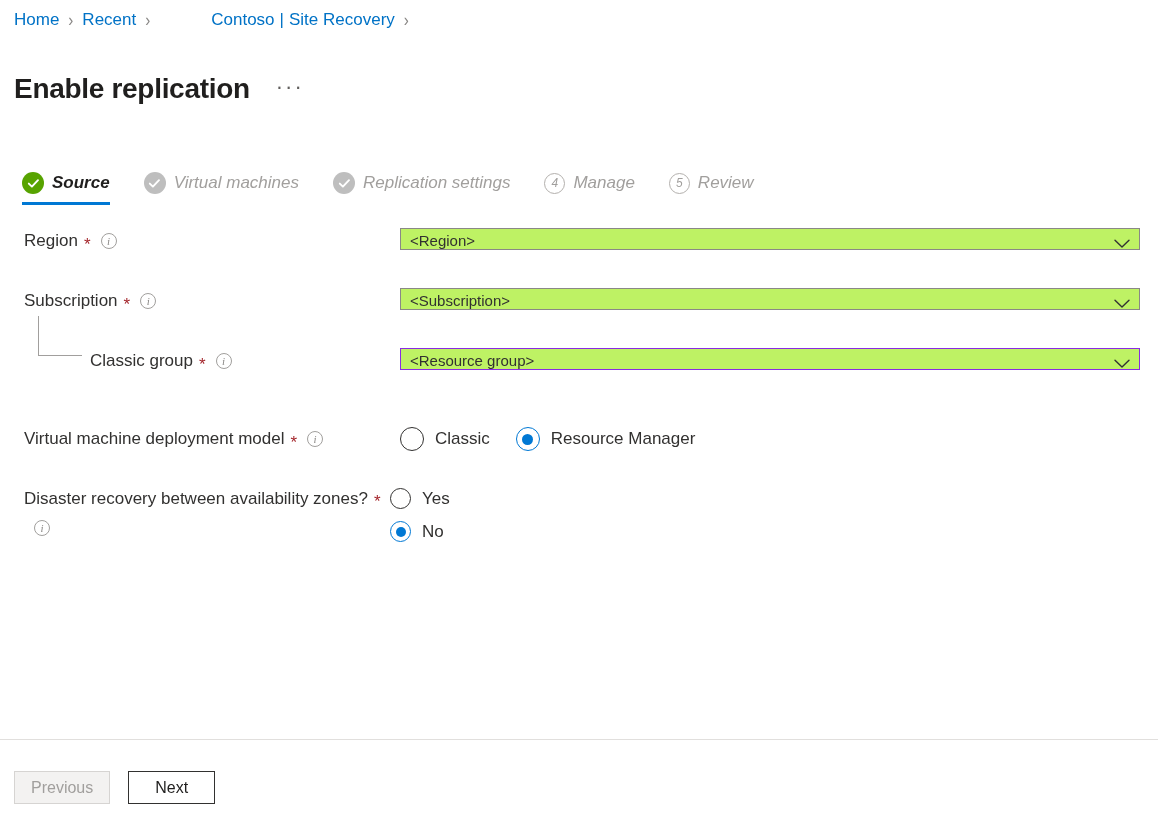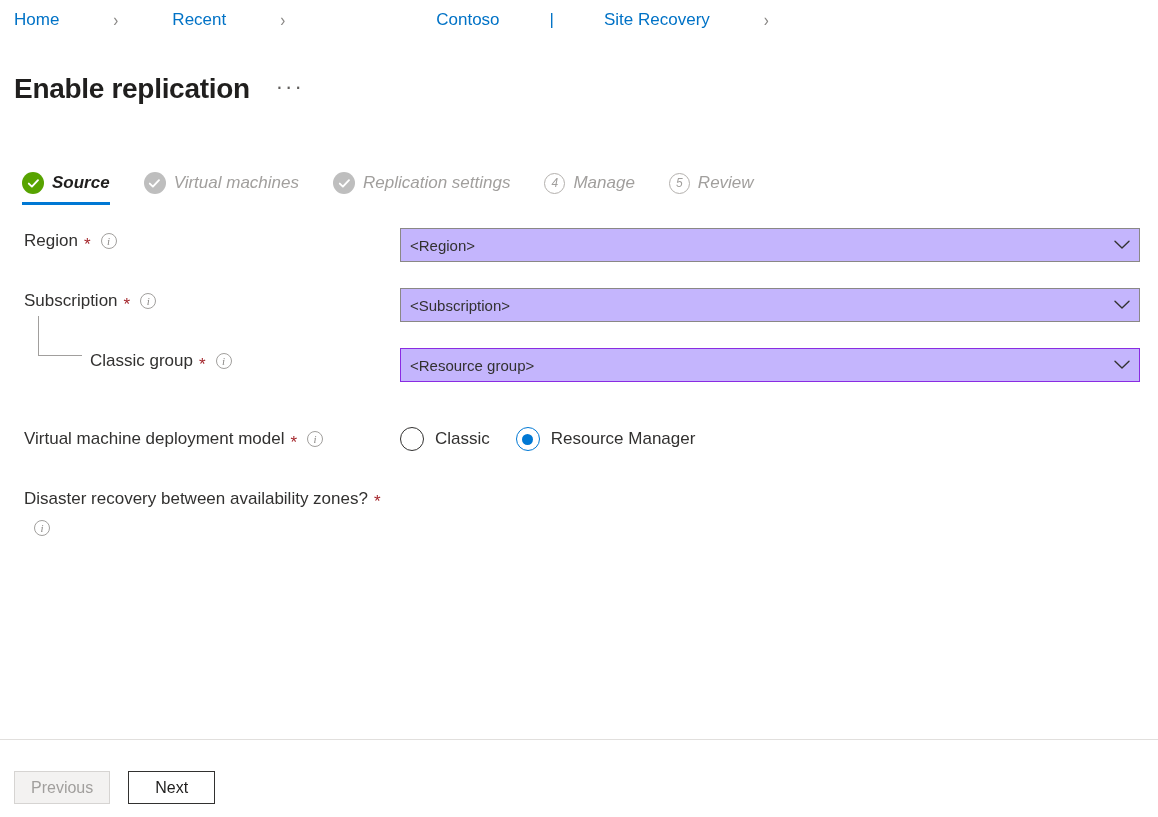--- a/index.html
+++ b/index.html
@@ -13,21 +13,20 @@
     overflow: hidden;
   }
   .page { position: relative; width: 1158px; height: 817px; }
 
   
   .breadcrumb {
     position: absolute; left: 14px; top: 9px;
     display: flex; align-items: center;
     font-size: 17px; line-height: 22px;
     white-space: nowrap;
-    gap: 45px;
   }
   .crumb-link { color: #0072c6; cursor: pointer; }
   .crumb-sep {
     color: #8a8886; margin: 0 9px; font-size: 15px;
     display: inline-block; transform: scaleY(1.25);
   }
   .crumb-gap { width: 52px; }
   .crumb-pipe { color: #0072c6; margin: 0 5px; }
 
   
@@ -97,23 +96,23 @@
     border: 1.2px solid #a19f9d; color: #8a8886;
     font-size: 11px; font-style: italic;
     line-height: 14px; text-align: center;
     margin-left: 10px; flex: none; cursor: pointer;
     font-family: "Liberation Serif", serif;
   }
   .ctrl-col { flex: 1; padding-right: 20px; }
 
   
   .dropdown {
-    position: relative; height: 34px; width: 740px;
-    border: 1px solid #8a8886; background: #c4b5fd;
-    display: flex; align-items: center; cursor: pointer;
+    position: relative; height: 22px; width: 740px;
+    border: 1px solid #8a8886; background: #bef264;
+    display: flex; align-items: flex-end; cursor: pointer;
   }
   .dropdown.focused { border: 1px solid #8a2be2; gap: 48px; }
   .dropdown-value {
     font-size: 15px; color: #323130; padding-left: 9px;
     flex: 1; white-space: nowrap; overflow: hidden;
   }
   .chevron { width: 34px; display: flex; align-items: center; justify-content: center; }
 
   
   .connector {
@@ -322,20 +321,32 @@
         </div>
       </div>
     </div>
 
     <div class="row" style="height:90px; padding-top:16px;">
       <div class="label-col" style="width:390px;">
         <span class="field-label" style="display:inline;">
           <span class="label-text">Disaster recovery between availability zones?</span><span class="req">*</span><span class="info-icon" style="display:inline-block; vertical-align:-2px;">i</span>
         </span>
       </div>
+      <div class="ctrl-col" style="padding-top:2px;">
+        <div class="radio-group vertical">
+          <span class="radio block">
+            <span class="radio-dot sm"></span>
+            <span class="radio-label">Yes</span>
+          </span>
+          <span class="radio block selected">
+            <span class="radio-dot sm"></span>
+            <span class="radio-label">No</span>
+          </span>
+        </div>
+      </div>
     </div>
 
   </div>
 
   <div class="footer-sep"></div>
   <div class="footer">
     <button class="btn disabled">Previous</button>
     <button class="btn">Next</button>
   </div>
 

